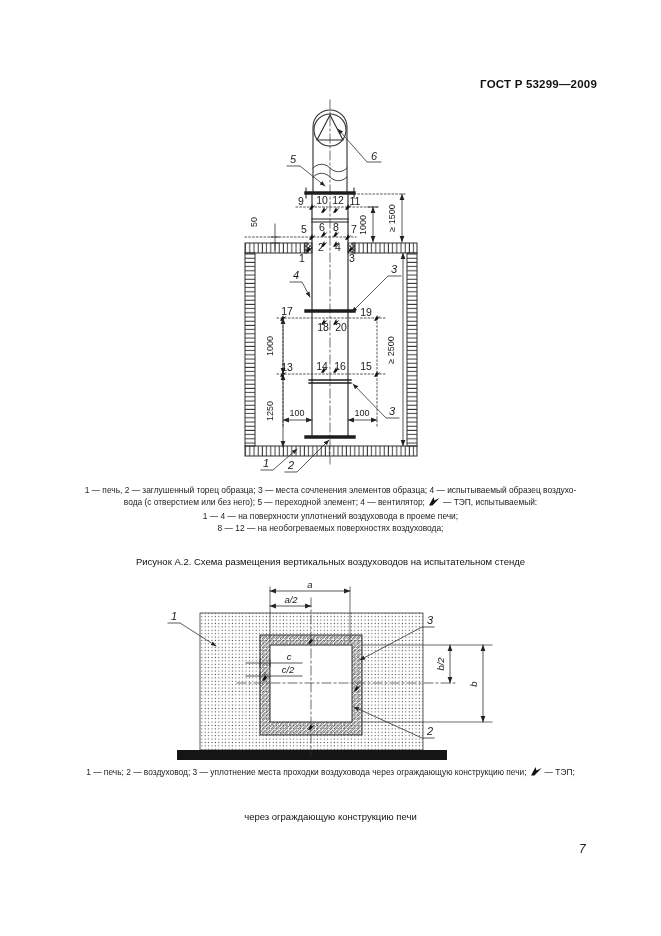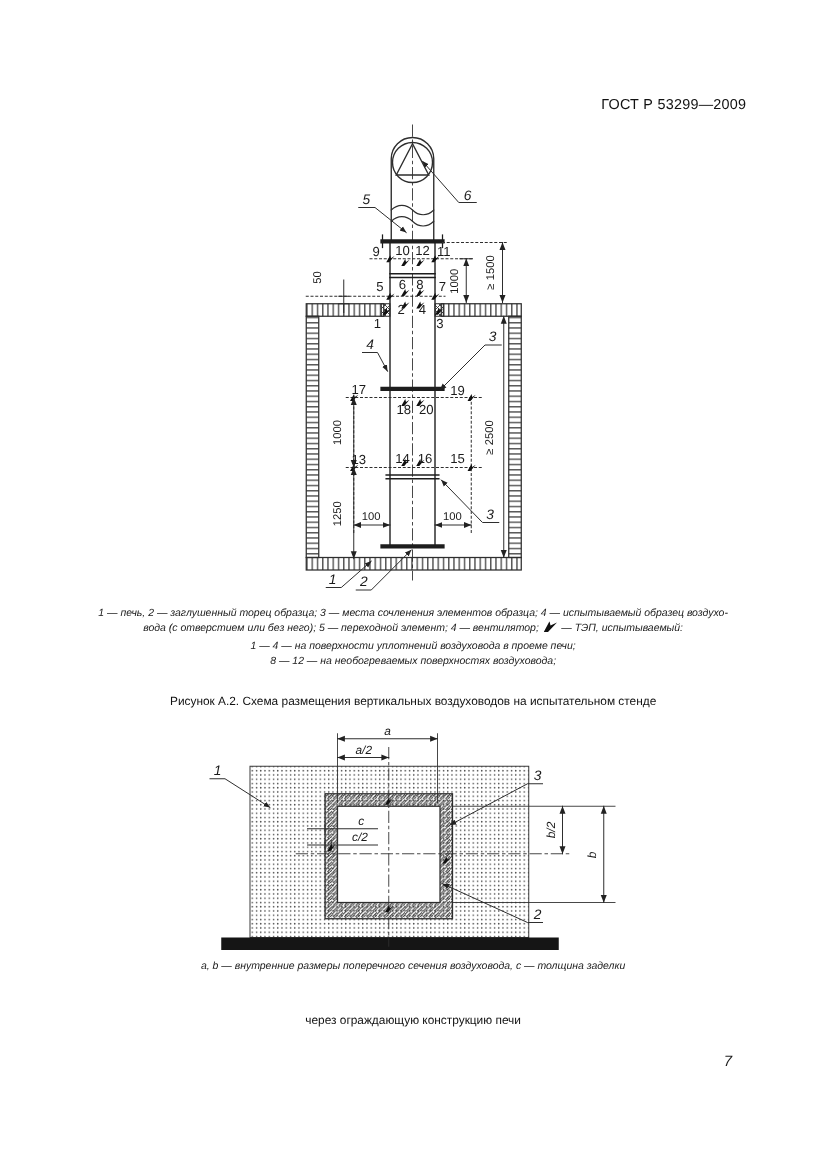--- a/index.html
+++ b/index.html
@@ -2,33 +2,33 @@
 <html><head>
 <meta charset="utf-8">
 <style>
   html,body { margin:0; padding:0; }
   body {
     width:661px; height:936px; background:#ffffff; position:relative;
     font-family:"Liberation Sans", sans-serif; color:#1b1b1b; overflow:hidden;
   }
   .hdr {
     position:absolute; top:78px; left:0; right:64px; text-align:right;
-    font-weight:normal; font-size:11.5px; letter-spacing:.2px; color:#111;
+    font-weight:bold; font-size:11.5px; letter-spacing:.2px; color:#111;
   }
   svg.fig { position:absolute; left:0; top:0; width:661px; height:936px; }
   svg text { fill:#1b1b1b; }
   .tcn { font-size:10.5px; text-anchor:middle; }
   .dim { font-size:9px;  text-anchor:middle; }
   .ell { font-size:11px; font-style:italic; text-anchor:middle; }
   .dimlabel { font-size:9.5px; font-style:italic; text-anchor:middle; }
   .legend {
     position:absolute; left:36px; right:36px; text-align:center;
     font-size:8.4px; line-height:12.3px; color:#222;
   }
-  .legend .ln { white-space:nowrap;font-style:italic; }
+  .legend .ln { white-space:nowrap; }
   .figtitle {
     position:absolute; left:0; right:0; text-align:center;
     font-size:9.5px; color:#111; line-height:13px;
   }
   .pageno { position:absolute; top:842px; left:579px; font-size:12px; font-style:italic; }
   .tep-inline { display:inline-block; vertical-align:-1px; margin:0 3px 0 4px; }
 </style>
 </head>
 <body>
 
@@ -266,20 +266,24 @@
       <span>вода (с отверстием или без него); 5 — переходной элемент; 4 — вентилятор;</span><span class="tep-inline"><svg width="11" height="9" viewBox="0 0 11 9">
             <polygon points="0,8.6 4.6,0 5.4,3.4 10.6,0.9 3.4,8.6" fill="#111"></polygon>
           </svg></span><span>— ТЭП, испытываемый:</span>
     </div>
     <div class="ln">1 — 4 — на поверхности уплотнений воздуховода в проеме печи;</div>
     <div class="ln">8 — 12 — на необогреваемых поверхностях воздуховода;</div>
   </div>
   <div class="figtitle" style="top:555px">Рисунок А.2. Схема размещения вертикальных воздуховодов на испытательном стенде</div>
 
   <div class="legend" style="top:766px">
-    <div class="ln">a, b — внутренние размеры поперечного сечения воздуховода, c — толщина заделки</div>
+    <div class="ln">
+      <span>1 — печь; 2 — воздуховод; 3 — уплотнение места проходки воздуховода через ограждающую конструкцию печи;</span><span class="tep-inline"><svg width="11" height="9" viewBox="0 0 11 9">
+            <polygon points="0,8.6 4.6,0 5.4,3.4 10.6,0.9 3.4,8.6" fill="#111"></polygon>
+          </svg></span><span>— ТЭП;</span>
+    </div>
   </div>
   <div class="figtitle" style="top:810px">
     <div>через ограждающую конструкцию печи</div>
   </div>
 
   <div class="pageno">7</div>
 </div>
 
 </body></html>

